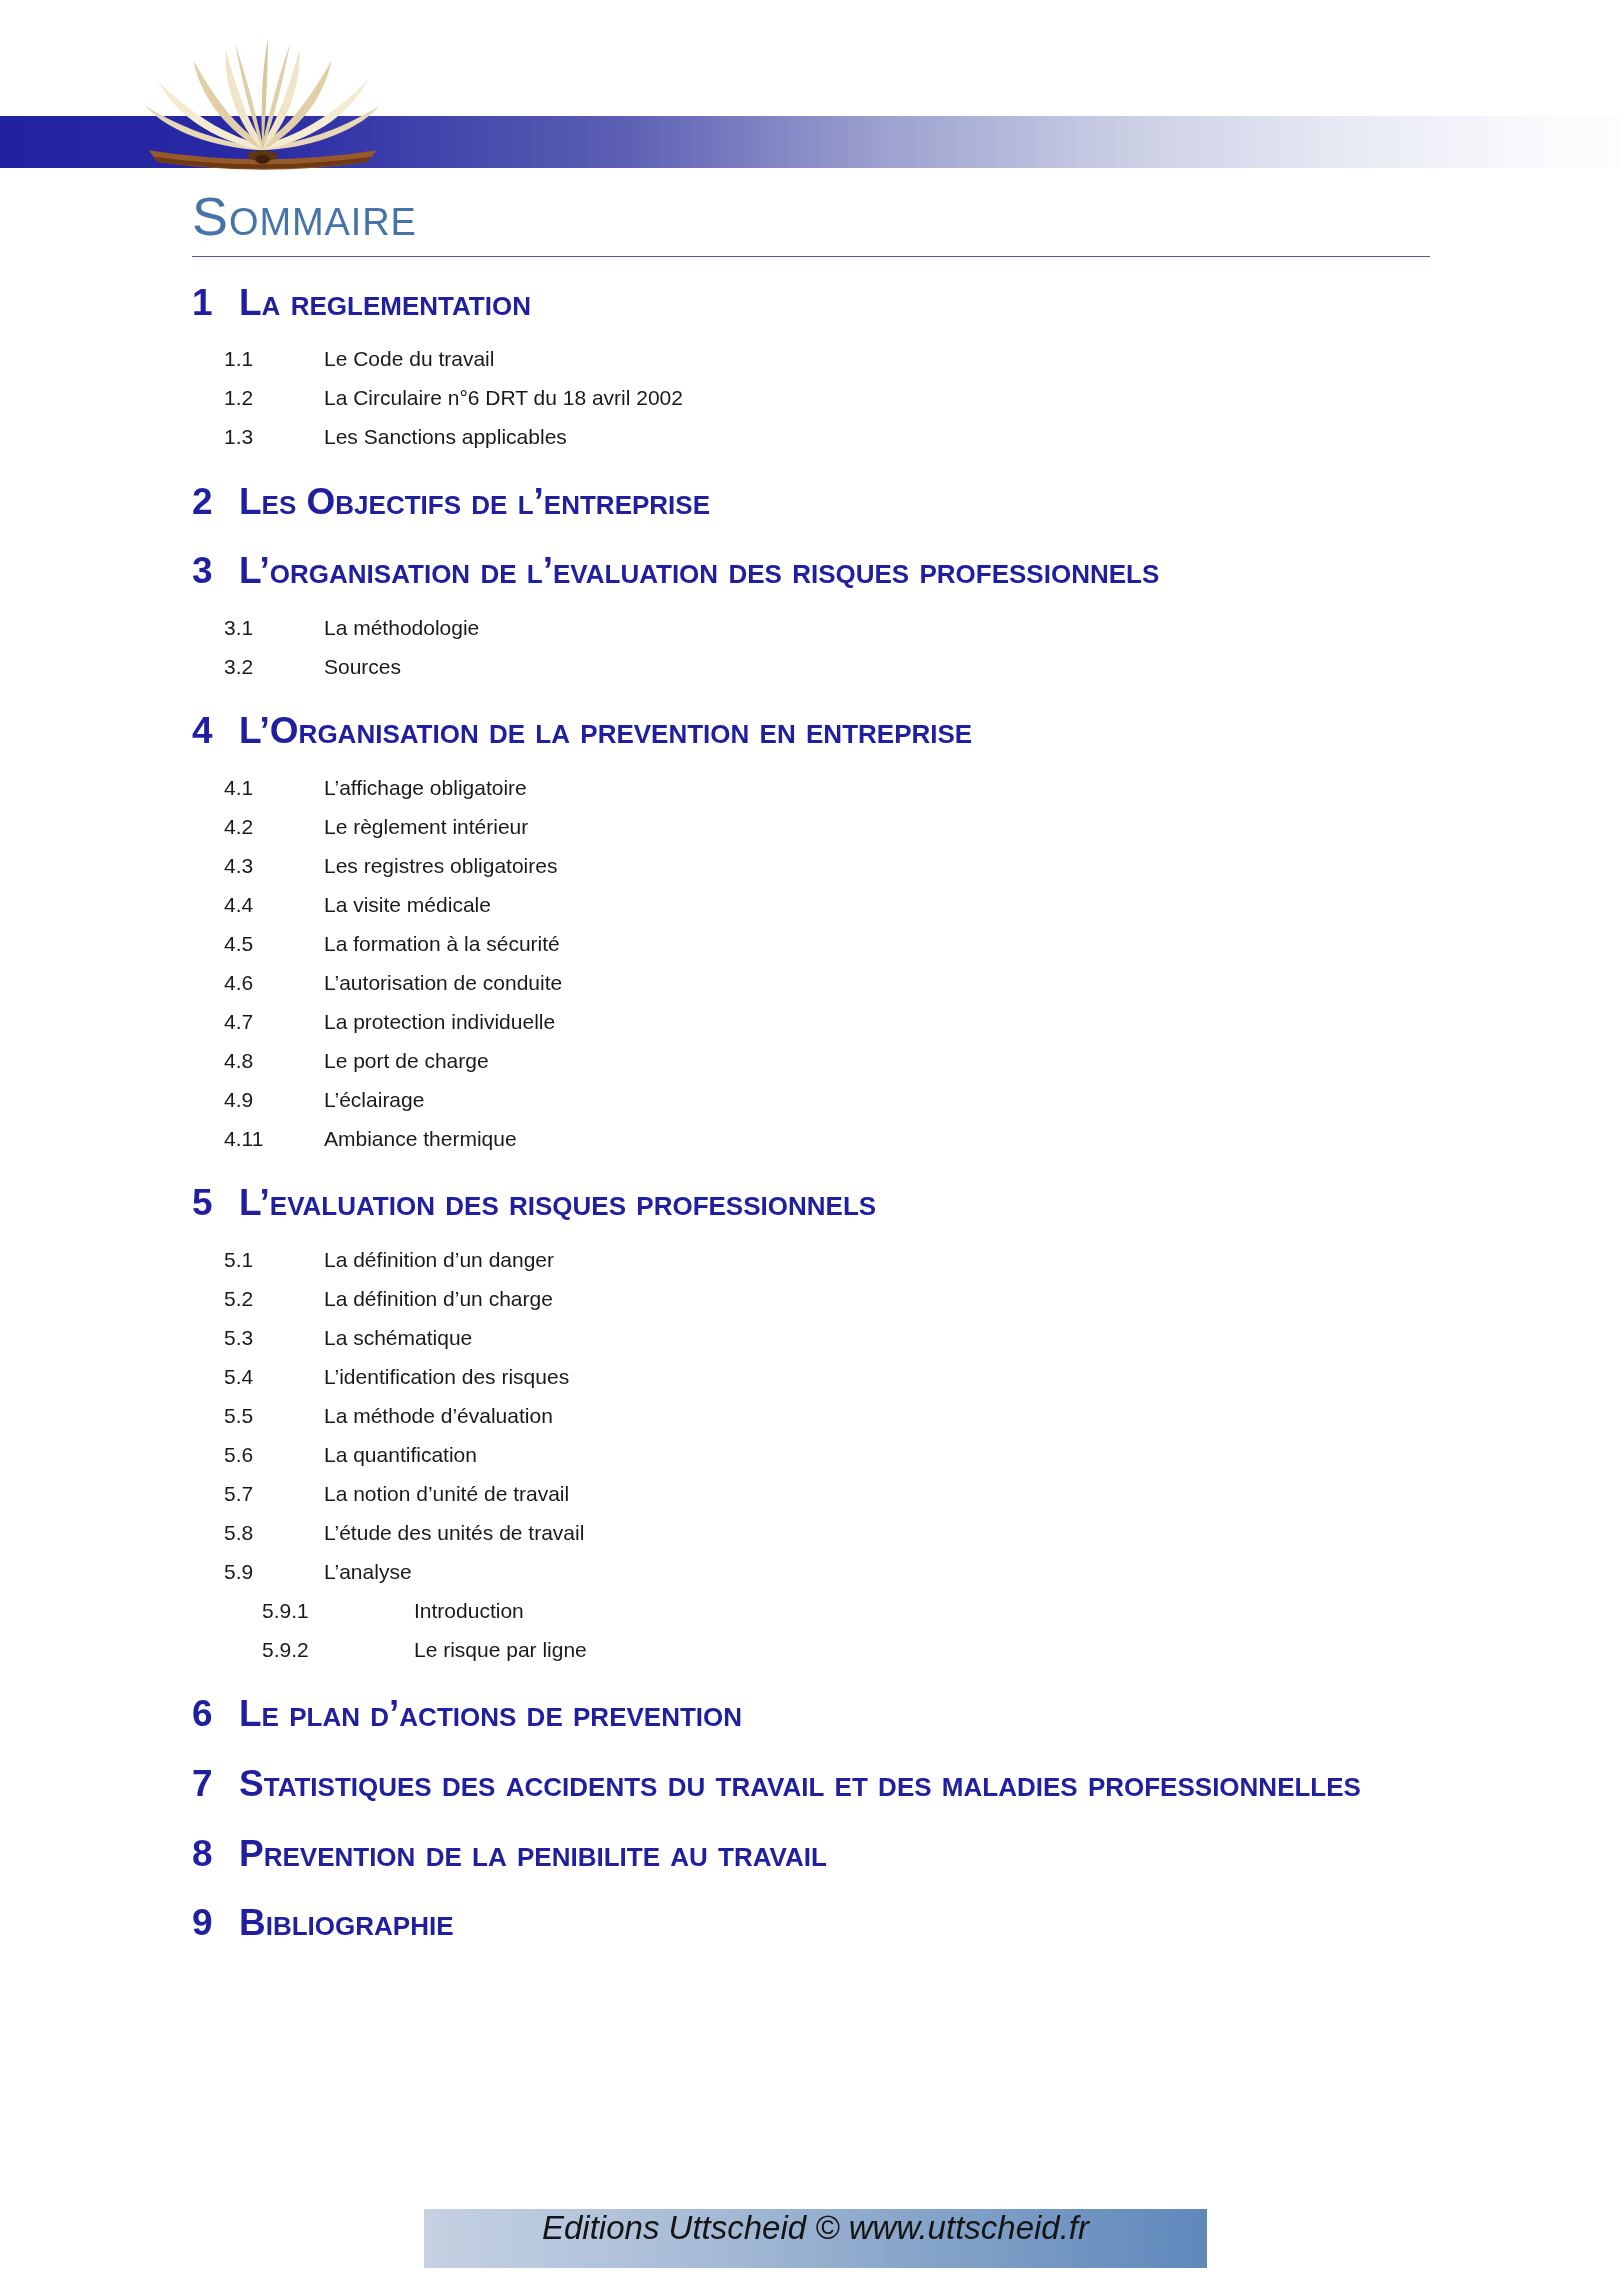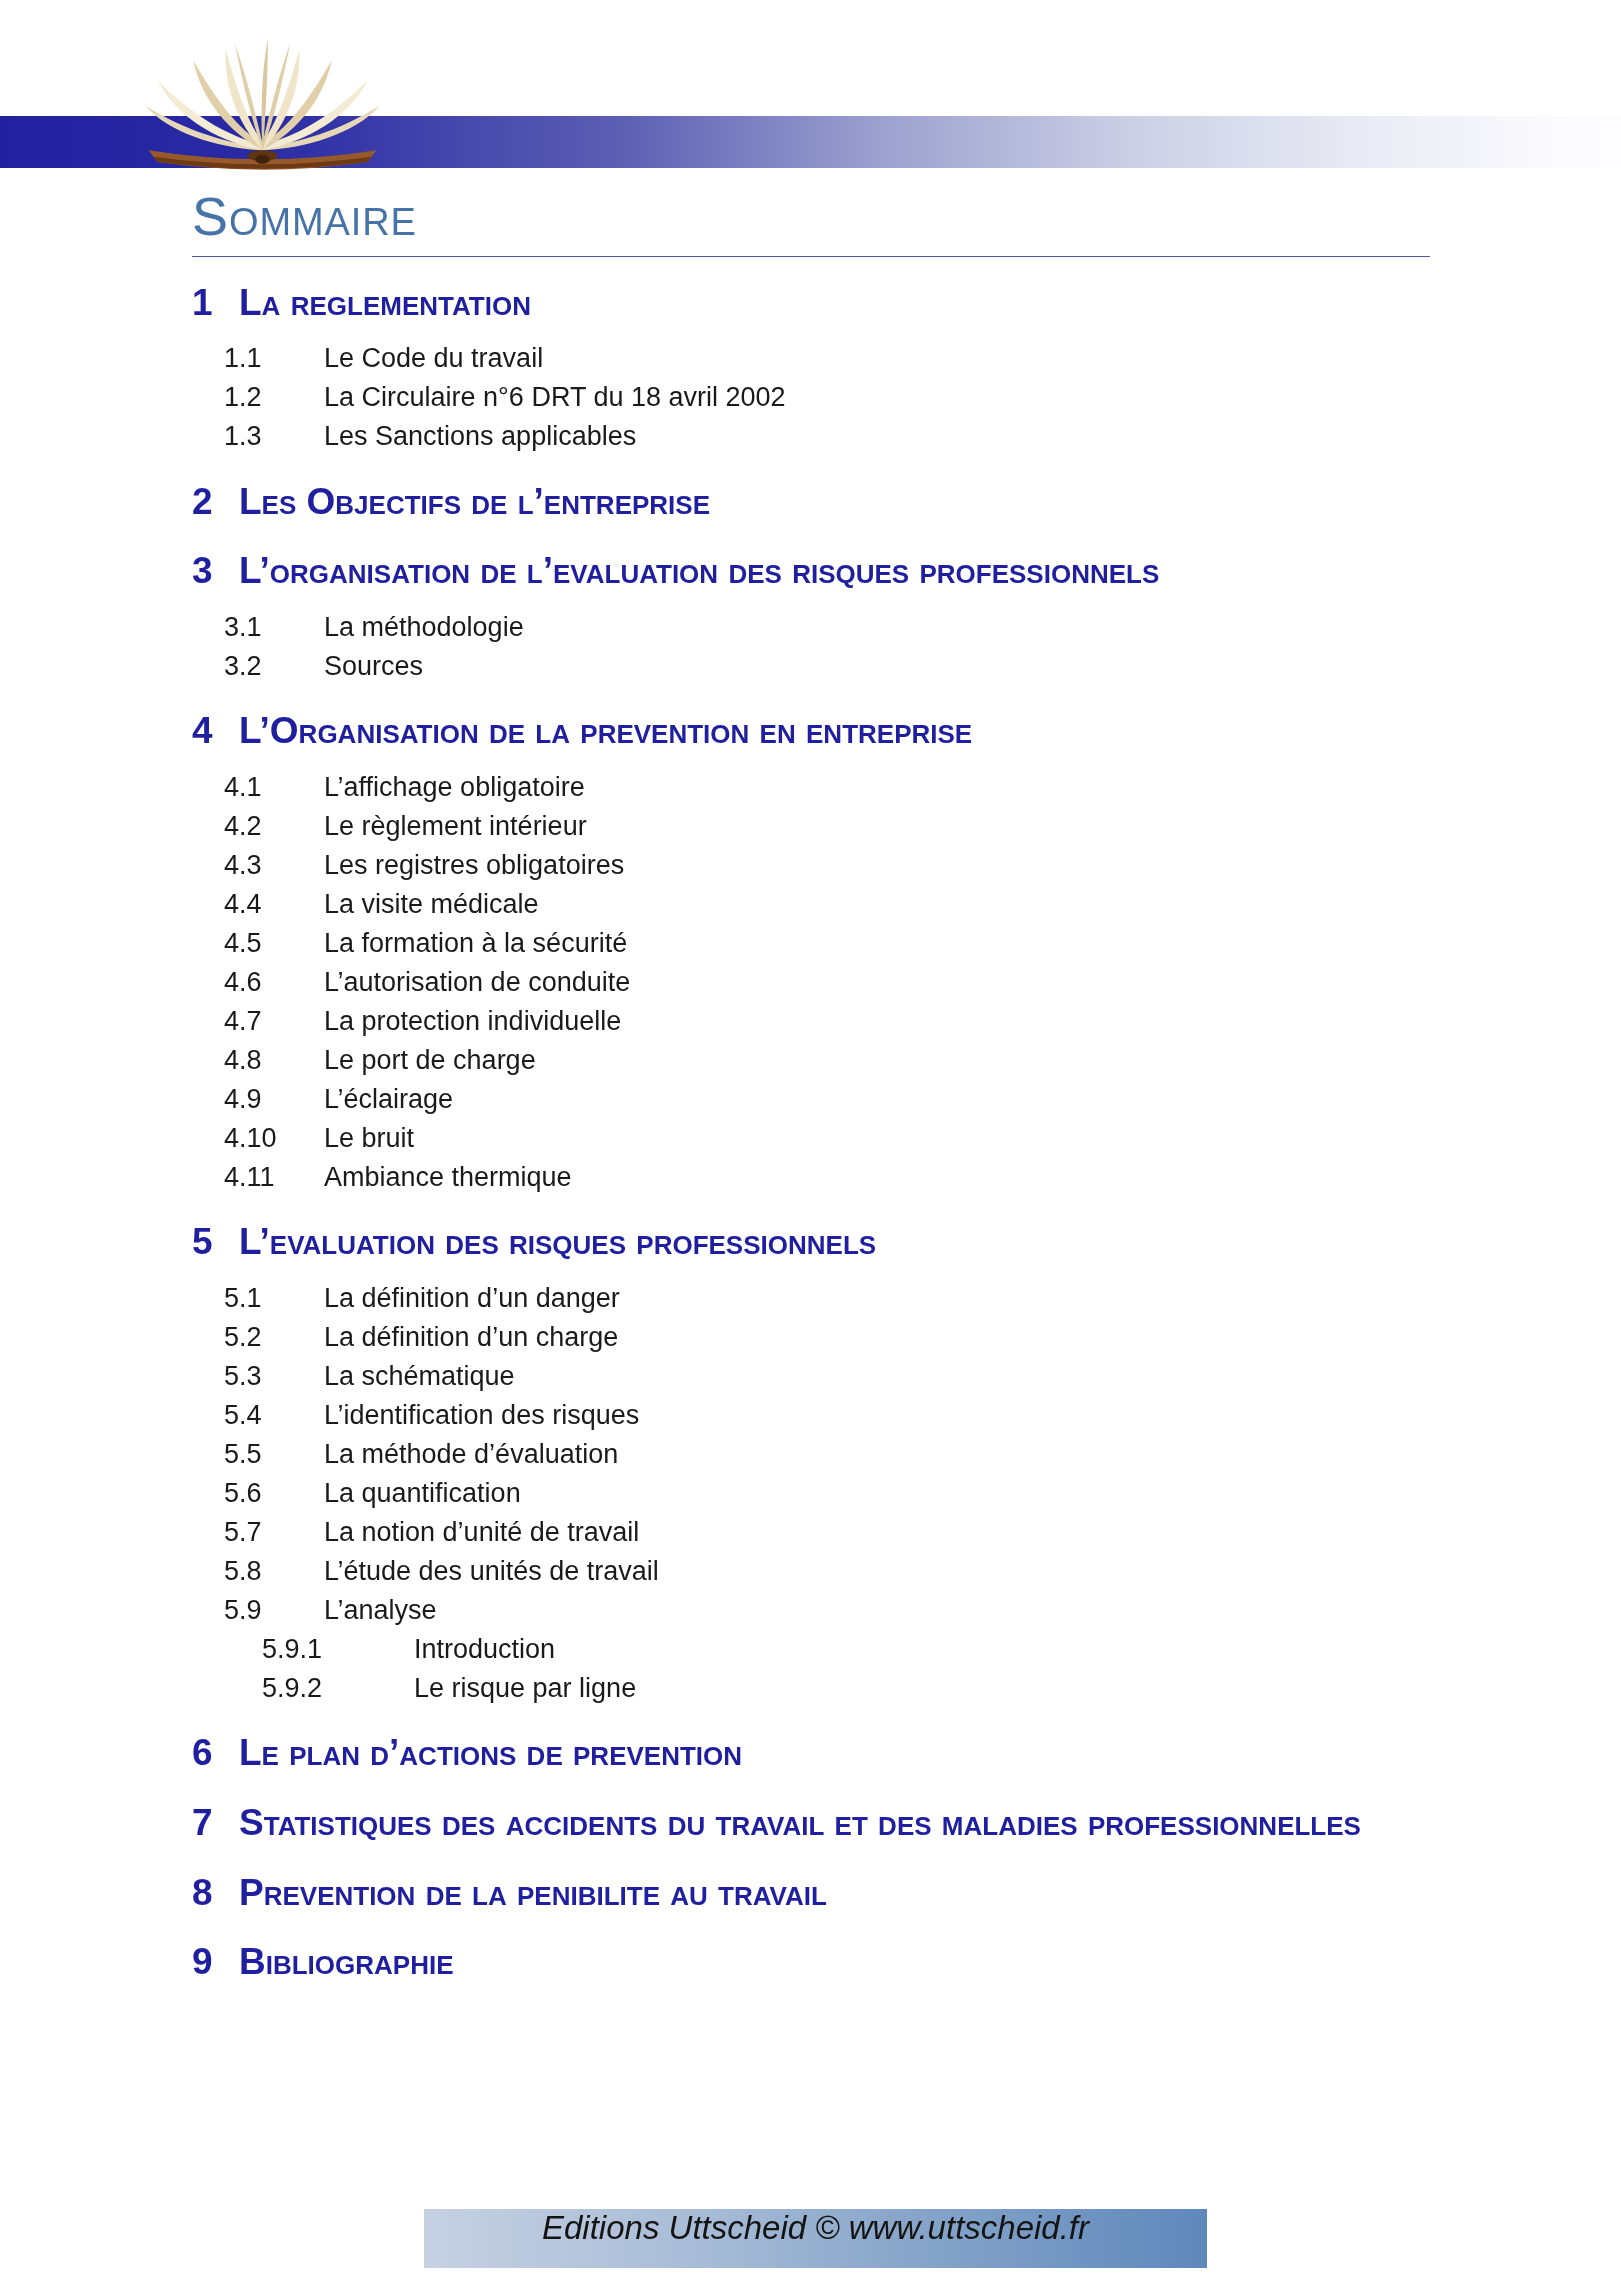--- a/index.html
+++ b/index.html
@@ -31,21 +31,21 @@
   
   .toc-row{display:flex;align-items:baseline;}
   .toc-row.level-0{
     font-variant:small-caps;font-weight:700;color:#1f1fa0;
     font-size:37px;margin:21.5px 0 12.5px 0;
   }
   .toc-row.level-0 .num{flex:0 0 47px;}
   .toc-row.level-0 .label{line-height:1.3;}
   .toc-row.level-1,
   .toc-row.level-2{
-    font-size:27px;color:#1a1a1a;line-height:39px;font-weight:400;
+    font-size:21px;color:#1a1a1a;line-height:39px;font-weight:400;
   }
   .toc-row.level-1{padding-left:32px;}
   .toc-row.level-1 .num{flex:0 0 100px;}
   .toc-row.level-2{padding-left:70px;gap:23px;}
   .toc-row.level-2 .num{flex:0 0 129px;}
   
   .footer-bar{
     position:absolute;left:424px;top:2209px;width:783px;height:59px;
     background:linear-gradient(90deg,#c6d1e2 0%,#a8bcd7 35%,#84a3c8 65%,#5f88bb 100%);
     display:flex;align-items:flex-start;justify-content:center;
@@ -153,24 +153,20 @@
         </div>
         <div class="toc-row level-1">
           <span class="num">4.8</span>
           <span class="label">Le port de charge</span>
         </div>
         <div class="toc-row level-1">
           <span class="num">4.9</span>
           <span class="label">L’éclairage</span>
         </div>
         <div class="toc-row level-1">
-          <span class="num">4.10</span>
-          <span class="label">Le bruit</span>
-        </div>
-        <div class="toc-row level-1">
           <span class="num">4.11</span>
           <span class="label">Ambiance thermique</span>
         </div>
         <div class="toc-row level-0">
           <span class="num">5</span>
           <span class="label">L’evaluation des risques professionnels</span>
         </div>
         <div class="toc-row level-1">
           <span class="num">5.1</span>
           <span class="label">La définition d’un danger</span>

